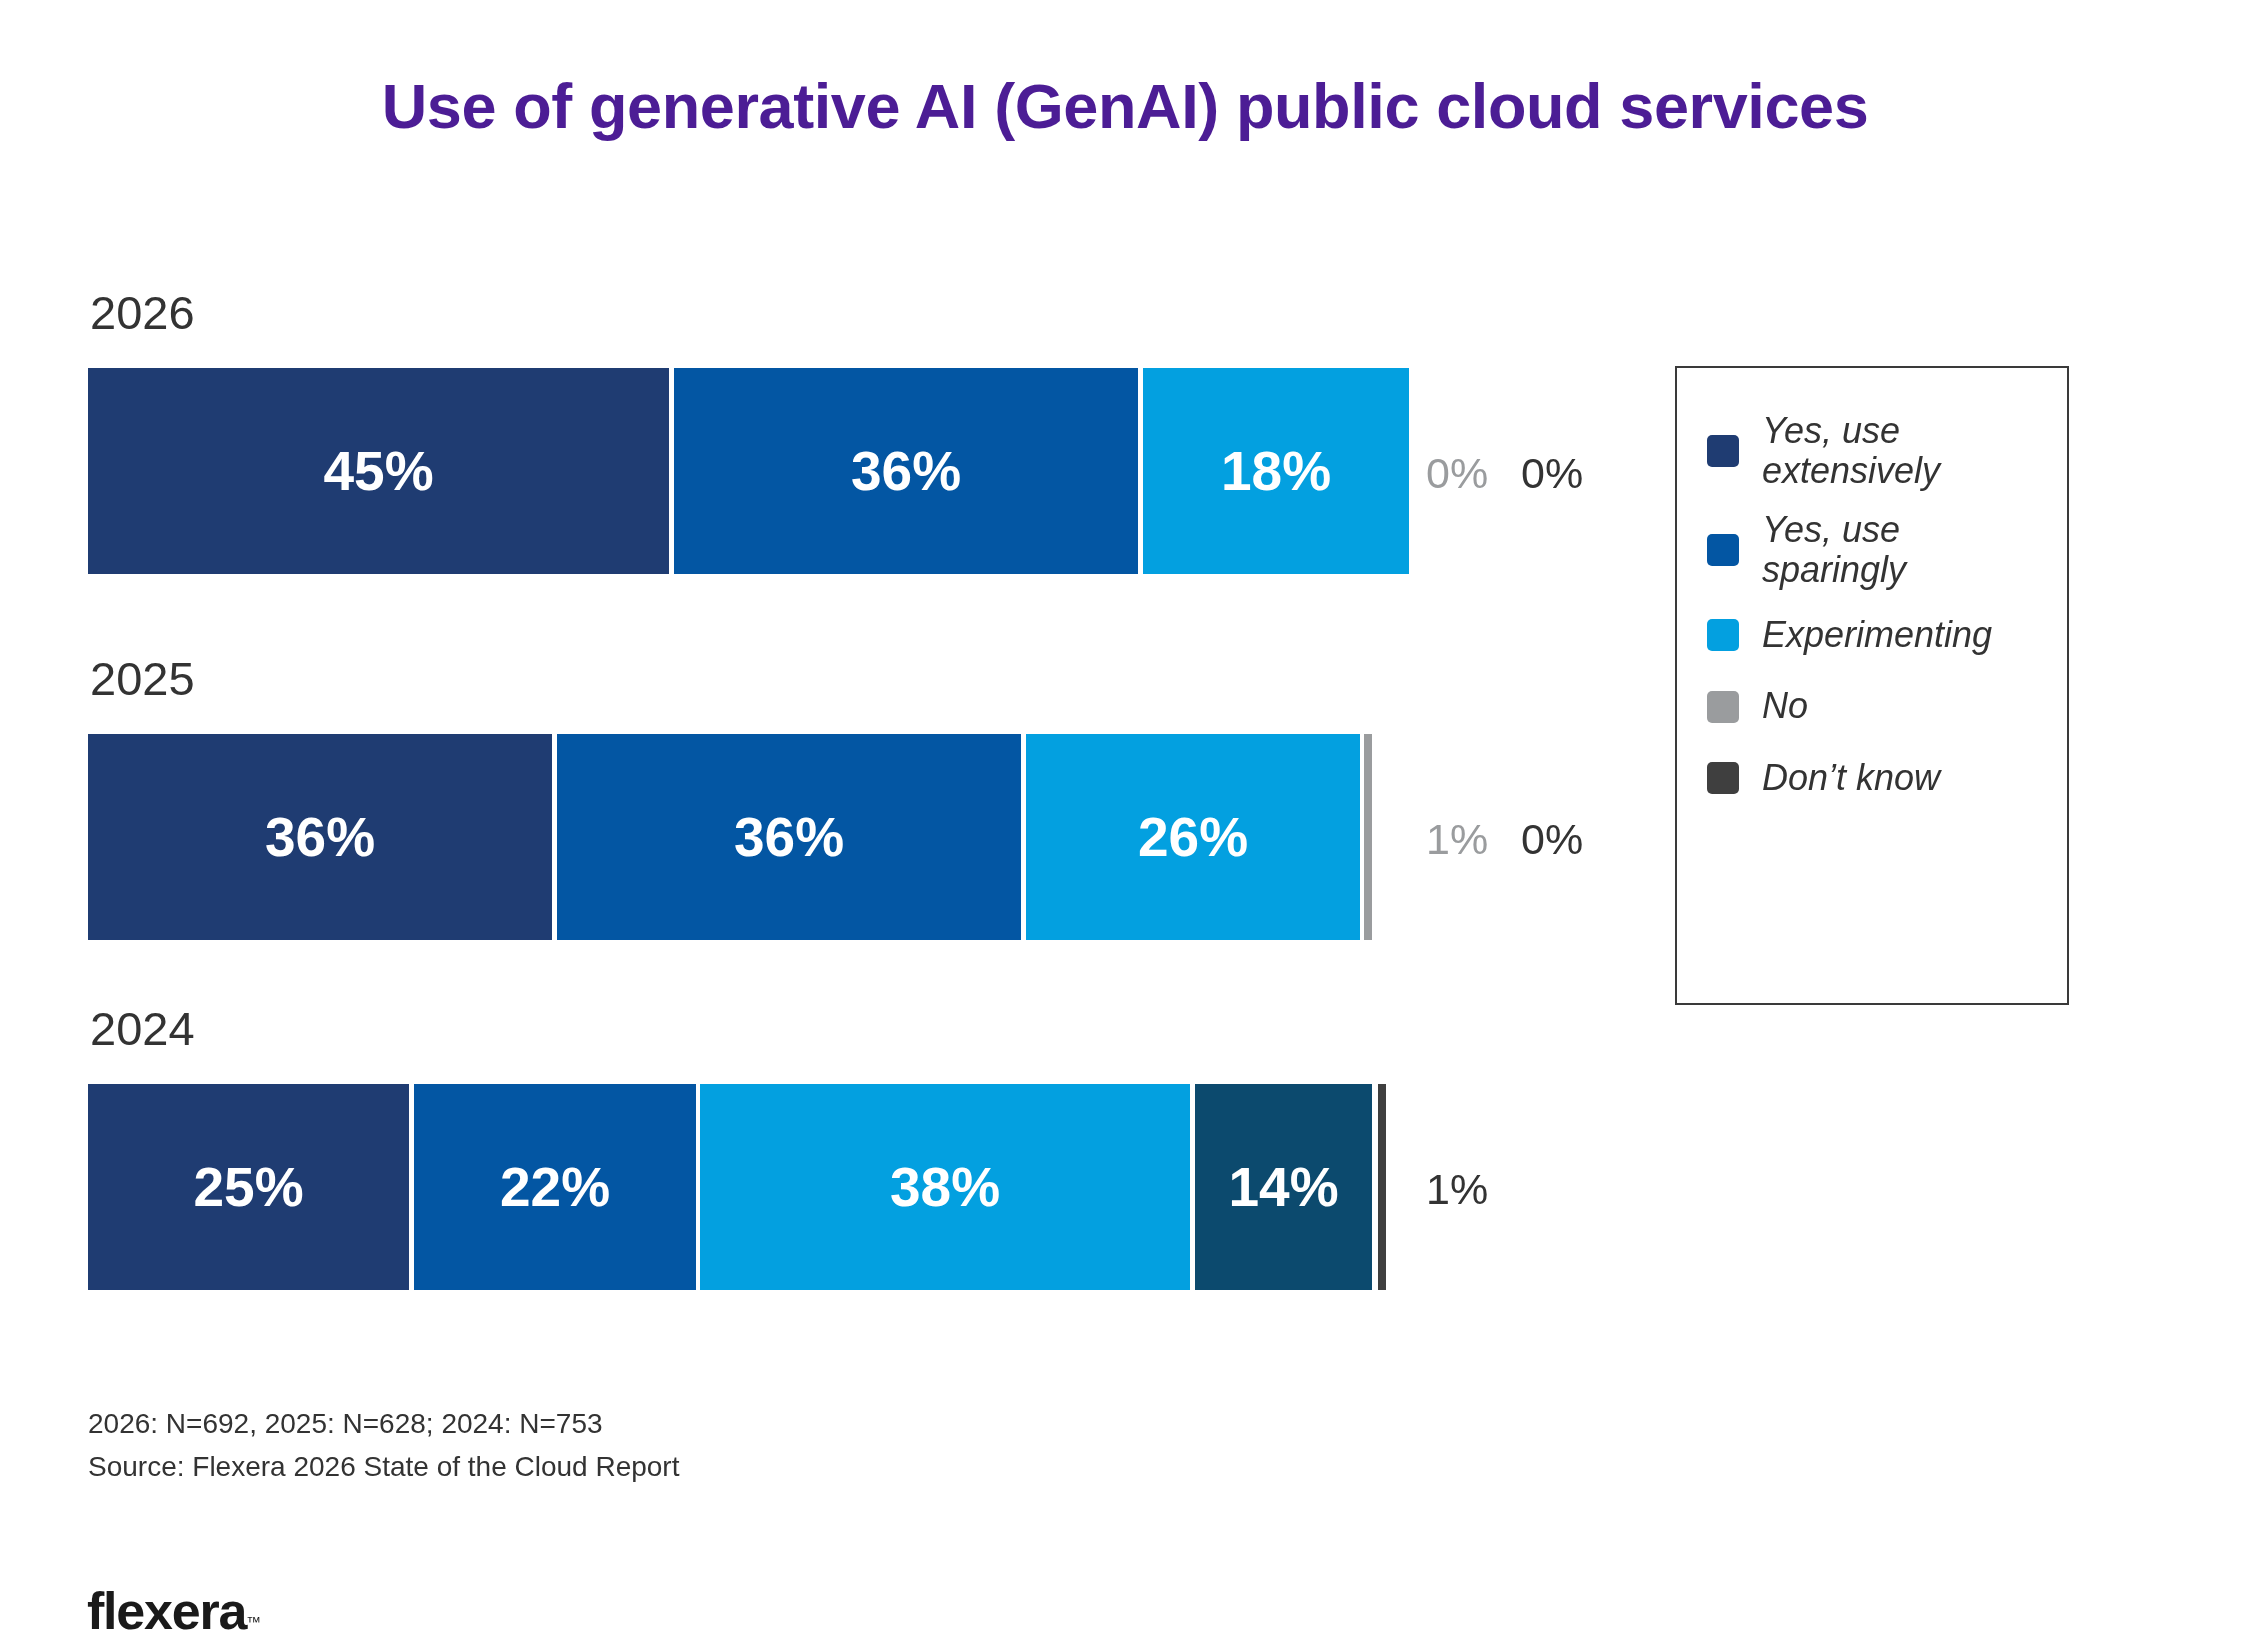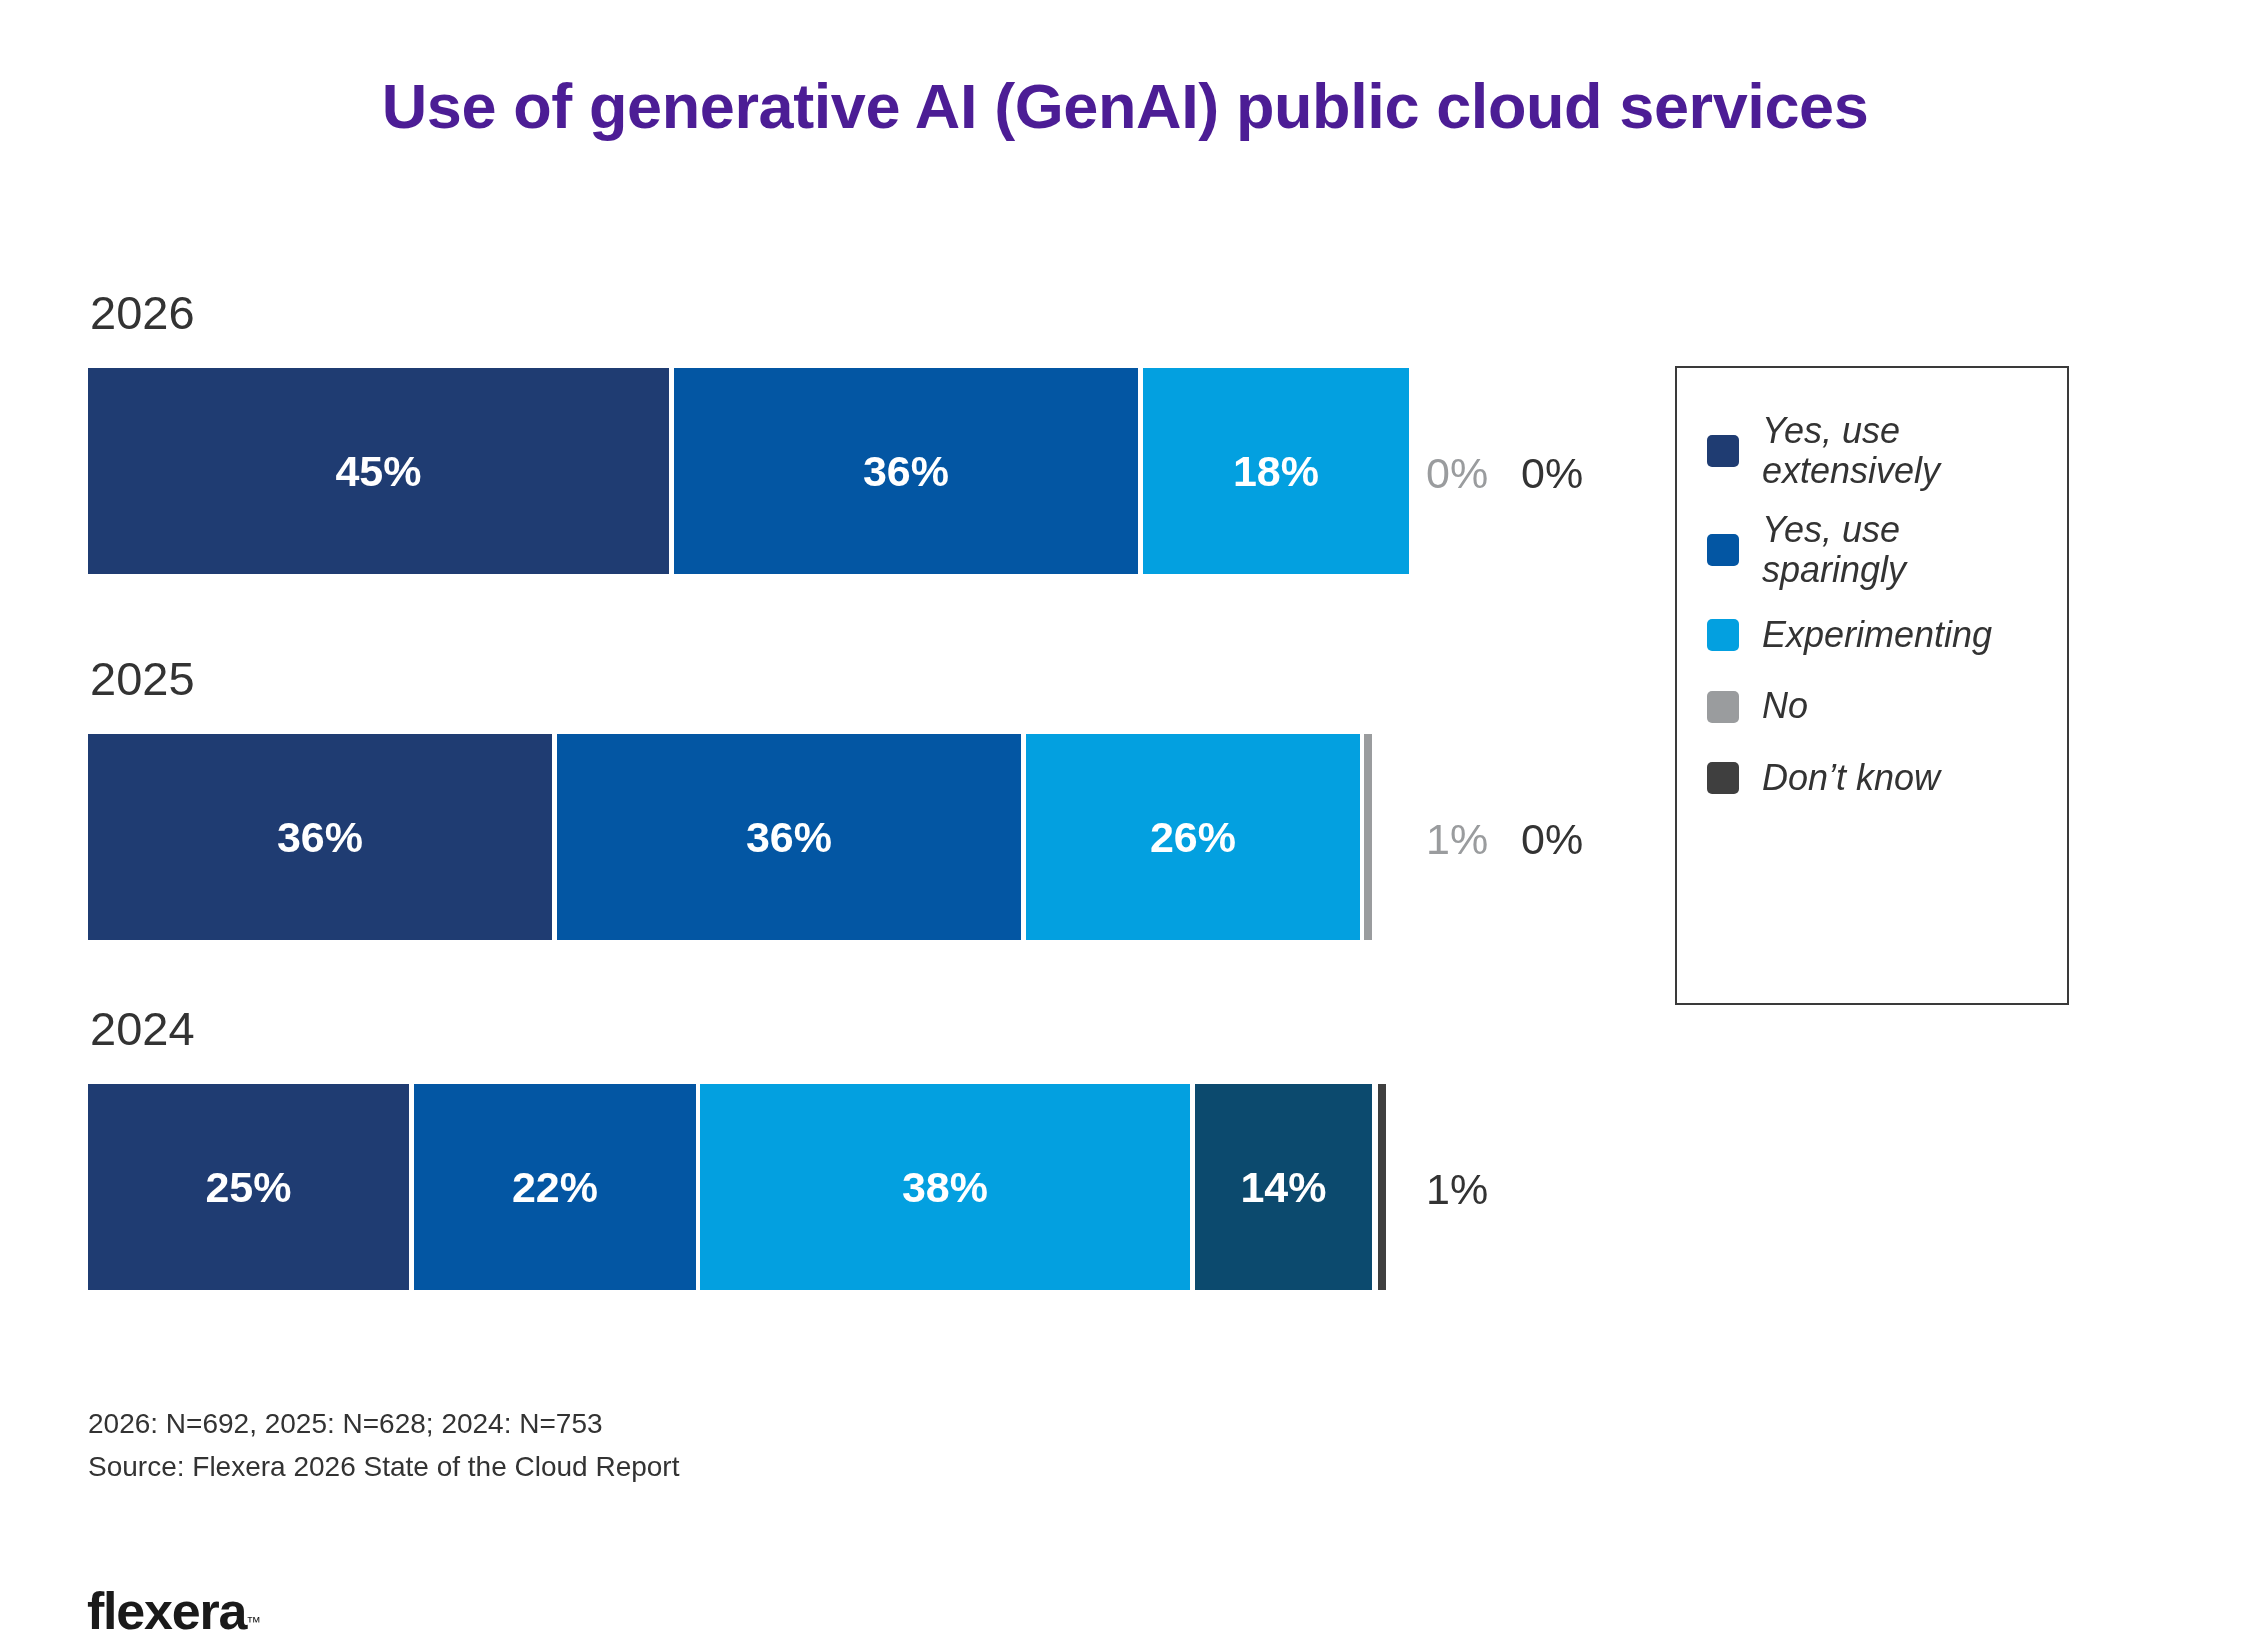--- a/index.html
+++ b/index.html
@@ -65,21 +65,21 @@
     position: absolute;
     top: 0;
     height: 206px;
     display: flex;
     align-items: center;
     justify-content: center;
     box-sizing: border-box;
     overflow: visible;
   }
   .seg-label {
-    font-size: 43px;
+    font-size: 55px;
     font-weight: 700;
     color: #ffffff;
     line-height: 1;
     white-space: nowrap;
   }
   .outside-label {
     position: absolute;
     font-size: 43px;
     font-weight: 400;
     line-height: 1;

